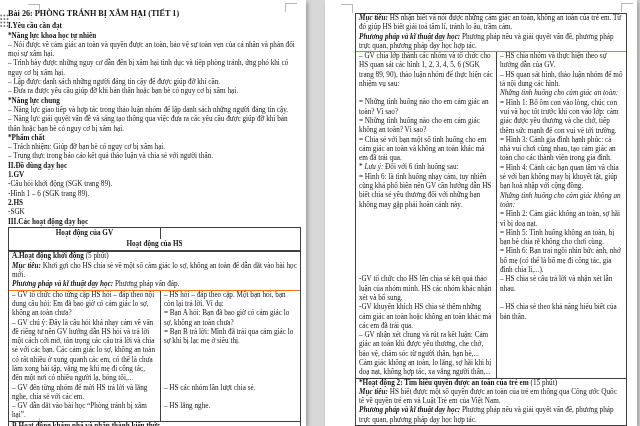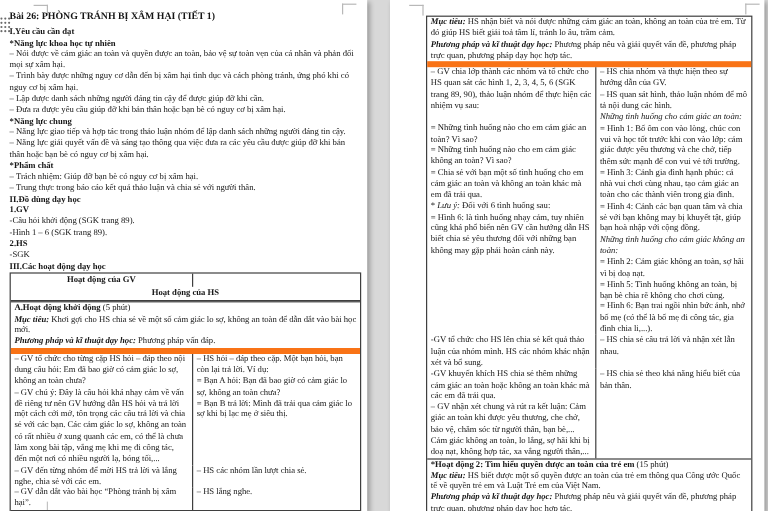--- a/index.html
+++ b/index.html
@@ -38,21 +38,21 @@
     margin:0 0 4px 0;
   }
   .p{margin:0;}
   .b{font-weight:bold;}
   .i{font-style:italic;}
   
   .tbl{border:1px solid #3f3f3f;}
   .trow{display:flex;align-items:stretch;}
   .tbl > .trow:first-child{border-top:none;}
   .trow.thead{border-bottom:1px solid #3f3f3f;flex-direction:column;}
-  .trow.span{display:block;padding:0 3px;border-top:1px solid #3f3f3f;border-bottom:5px solid #f97316;}
+  .trow.span{display:block;padding:0 3px;border-top:1px solid #3f3f3f;border-bottom:1px solid #f97316;}
   .trow.span + .trow.span{border-top:none;}
   .tbl > .trow:last-child{border-bottom:none;}
   .tcell{padding:0 3px;box-sizing:border-box;}
   .tcell.gv{width:52.2%;border-right:1px solid #3f3f3f;}
   .tcell.hs{flex:1;}
   .tcell.th{font-weight:bold;text-align:center;padding:1px 3px;}
   
   .crop{position:absolute;width:11px;height:8px;}
   .crop.l-tl{left:28px;top:4px;border-top:1px solid #b8b8b8;border-right:1px solid #b8b8b8;}
   .crop.l-tr{right:9px;top:3px;border-top:1px solid #b8b8b8;border-left:1px solid #b8b8b8;}
@@ -92,21 +92,21 @@
   <div class="page page-left">
     <div class="crop l-tl"></div>
     <div class="crop l-tr"></div>
     <div class="crop l-bl"></div>
     <div class="content">
       <div class="title">Bài 26: PHÒNG TRÁNH BỊ XÂM HẠI (TIẾT 1)</div>
       <div>
           <div class="p"><span class="b">I.Yêu cầu cần đạt</span></div>
           <div class="p"><span class="b">*Năng lực khoa học tự nhiên</span></div>
           <div class="p"><span>– Nói được về cảm giác an toàn và quyền được an toàn, bảo vệ sự toàn vẹn của cá nhân và phản đối mọi sự xâm hại.</span></div>
-          <div class="p"><span>– Trình bày được những nguy cơ dẫn đến bị xâm hại tình dục và cách phòng tránh, ứng phó khi có nguy cơ bị xâm hại.</span></div>
+          <div class="p"><span>– Trình bày được những nguy cơ dẫn đến bị xâm hại tình dục và tiếp phòng tránh, ứng phó khi có nguy cơ bị xâm hại.</span></div>
           <div class="p"><span>– Lập được danh sách những người đáng tin cậy để được giúp đỡ khi cần.</span></div>
           <div class="p"><span>– Đưa ra được yêu cầu giúp đỡ khi bản thân hoặc bạn bè có nguy cơ bị xâm hại.</span></div>
           <div class="p"><span class="b">*Năng lực chung</span></div>
           <div class="p"><span>– Năng lực giao tiếp và hợp tác trong thảo luận nhóm để lập danh sách những người đáng tin cậy.</span></div>
           <div class="p"><span>– Năng lực giải quyết vấn đề và sáng tạo thông qua việc đưa ra các yêu cầu được giúp đỡ khi bản thân hoặc bạn bè có nguy cơ bị xâm hại.</span></div>
           <div class="p"><span class="b">*Phẩm chất</span></div>
           <div class="p"><span>– Trách nhiệm: Giúp đỡ bạn bè có nguy cơ bị xâm hại.</span></div>
           <div class="p"><span>– Trung thực trong báo cáo kết quả thảo luận và chia sẻ với người thân.</span></div>
           <div class="p"><span class="b">II.Đồ dùng dạy học</span></div>
           <div class="p"><span class="b">1.GV</span></div>

